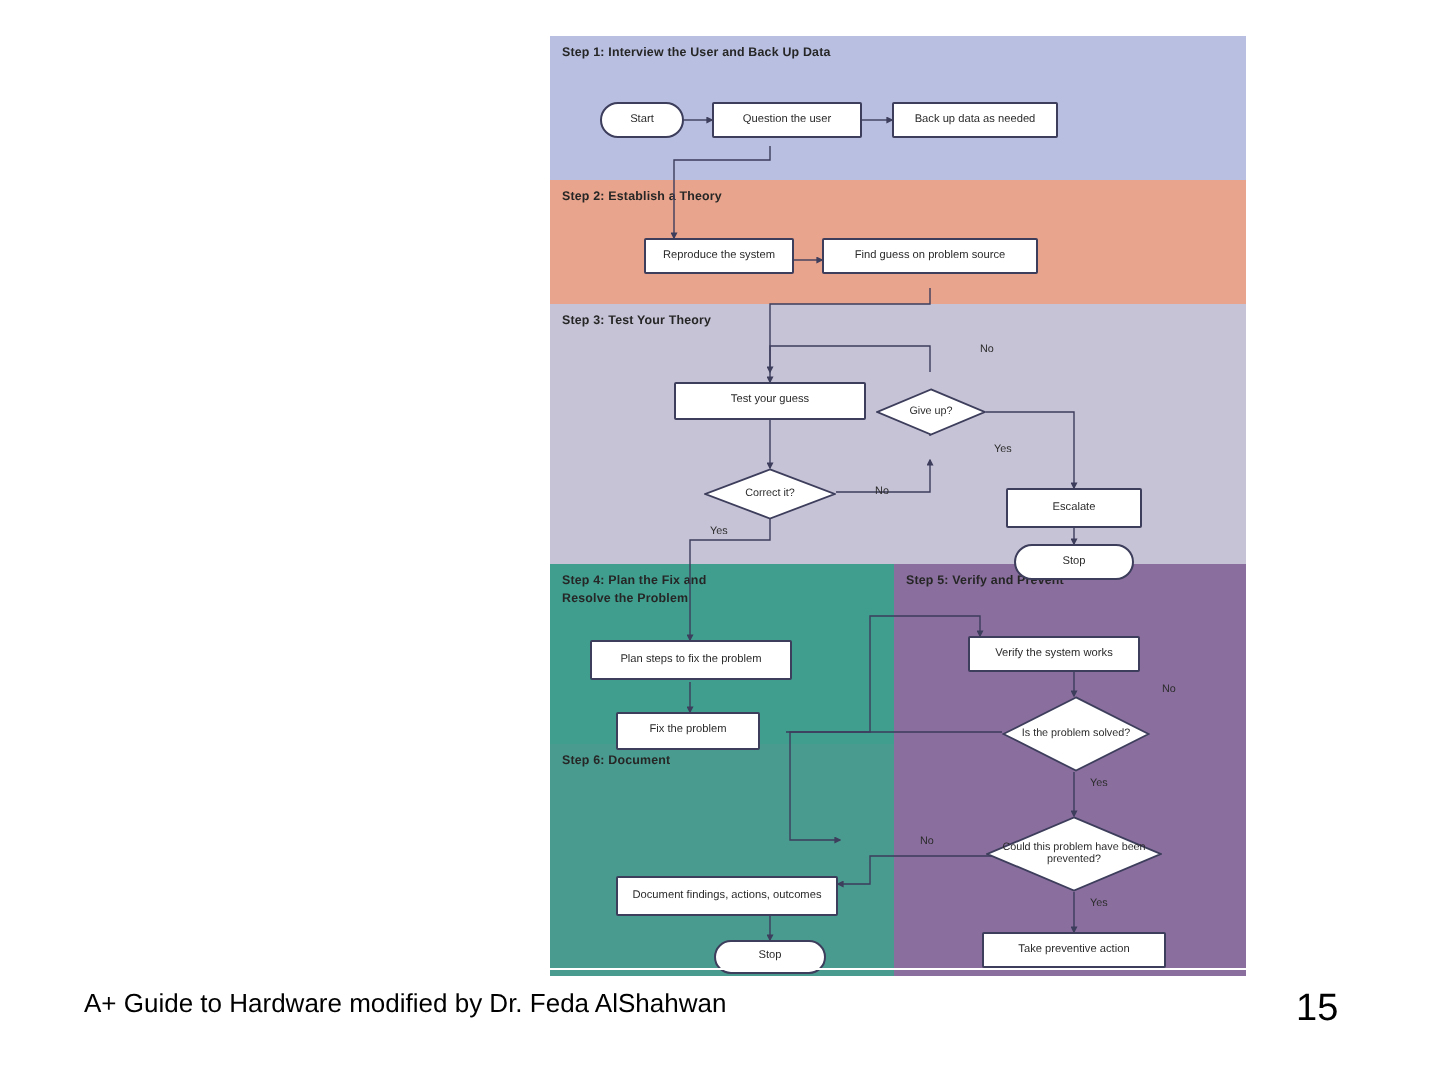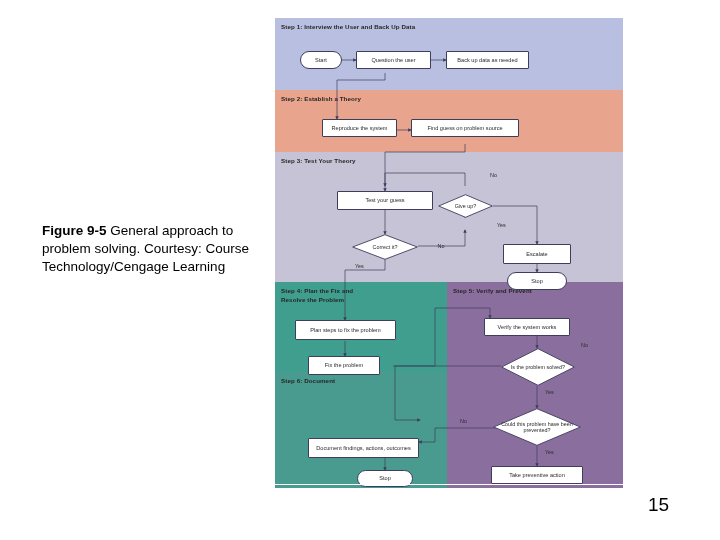--- a/index.html
+++ b/index.html
@@ -141,23 +141,20 @@
     width: 348px;
     height: 470px;
     overflow: visible;
   }
 </style>
 </head>
 <body>
 
 <div id="slide">
 
-  <div id="caption">
-    <span class="fig-label">Figure 9-5</span><span> General approach to problem solving. Courtesy: Course Technology/Cengage Learning</span>
-  </div>
 
   <div id="figure">
 
     <div class="band" style="left:0px; top:0px; width:348px; height:72px; background:#b8bfe0;"></div>
     <div class="band" style="left:0px; top:72px; width:348px; height:62px; background:#e8a48c;"></div>
     <div class="band" style="left:0px; top:134px; width:348px; height:130px; background:#c6c3d6;"></div>
     <div class="band" style="left:0px; top:264px; width:172px; height:90px; background:#3f9e8e;"></div>
     <div class="band" style="left:172px; top:264px; width:176px; height:206px; background:#8a6f9e;"></div>
     <div class="band" style="left:0px; top:354px; width:172px; height:116px; background:#4a9b8f;"></div>
 
@@ -277,15 +274,16 @@
     <div class="edge-label" style="left:270px; top:371px;">Yes</div>
     <div class="edge-label" style="left:185px; top:400px;">No</div>
     <div class="edge-label" style="left:270px; top:431px;">Yes</div>
 
     <div class="node" style="left:33px; top:420px; width:111px; height:20px;">Document findings, actions, outcomes</div>
     <div class="node round" style="left:82px; top:452px; width:56px; height:17px;">Stop</div>
 
   </div>
 
   <div id="footer-rule"></div>
+  <div id="footer-text">A+ Guide to Hardware modified by Dr. Feda AlShahwan</div>
   <div id="page-number">15</div>
 
 </div>
 
 </body></html>

